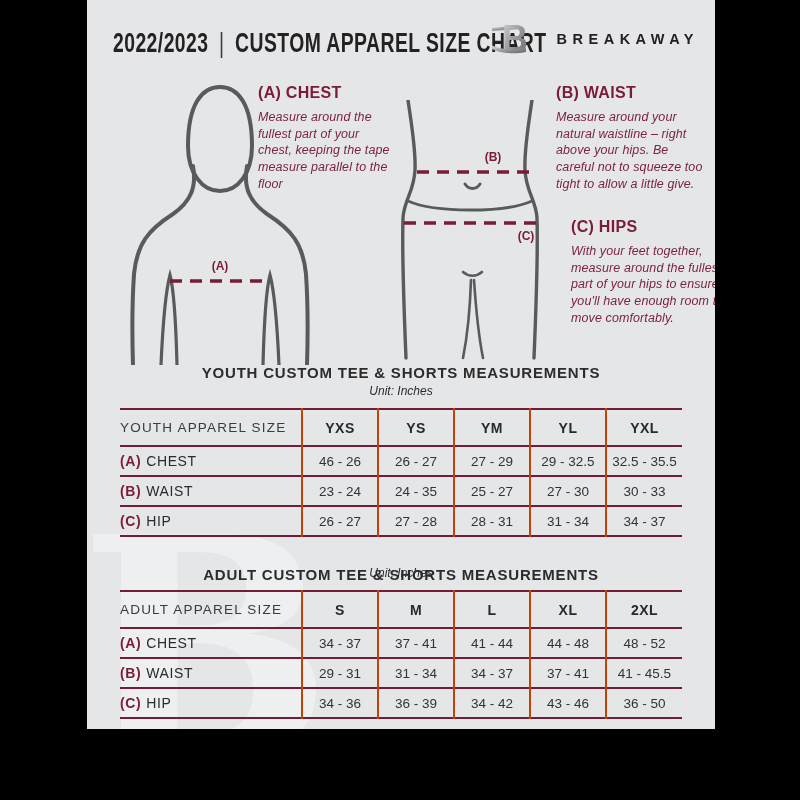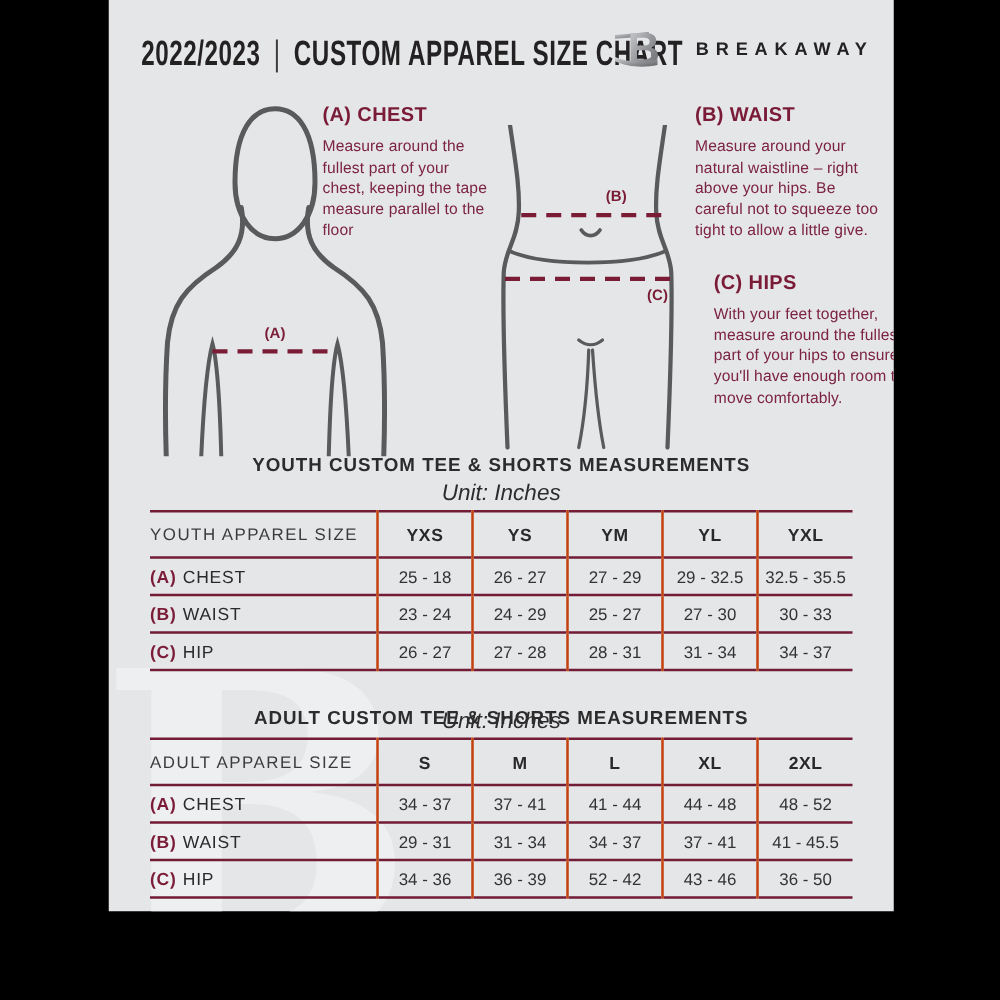--- a/index.html
+++ b/index.html
@@ -29,34 +29,34 @@
   }
   
   .fig{position:absolute;z-index:2;}
   .fig-torso{left:43px;top:78px;}
   .fig-lower{left:303px;top:100px;}
   .measure-block{position:absolute;z-index:2;}
   .measure-block h3{
     margin:0 0 7px 0;font-size:16px;font-weight:700;color:#7A1B37;letter-spacing:.3px;
   }
   .measure-block p{
-    margin:0;font-size:12.5px;color:#7C2342;
+    margin:0;font-size:12.5px;font-style:italic;color:#7C2342;
     line-height:1.33;font-weight:500;letter-spacing:.1px;
   }
   .mb-chest{left:171px;top:84px;width:134px;}
   .mb-waist{left:469px;top:84px;width:152px;}
   .mb-hips{left:469px;top:218px;width:158px;margin-left:15px;}
   
   .section-title{
     position:absolute;left:0;width:100%;text-align:center;z-index:2;
     font-size:15px;font-weight:700;color:#2D2C2D;letter-spacing:.8px;
   }
   .section-unit{
     position:absolute;left:0;width:100%;text-align:center;z-index:2;
-    font-size:18px;font-style:italic;color:#2D2C2D;font-weight:500;
+    font-size:12px;font-style:italic;color:#2D2C2D;font-weight:500;
   }
   .t-youth-title{top:364px;} .t-youth-unit{top:384px;}
   .t-adult-title{top:566px;} .t-adult-unit{top:566px;}
   table.size-table{
     position:absolute;left:33px;width:562px;z-index:2;
     border-collapse:collapse;table-layout:fixed;background:transparent;
   }
   .tbl-youth{top:408px;} .tbl-adult{top:590px;}
   table.size-table tr{border-top:2px solid #721C35;border-bottom:2px solid #721C35;}
   table.size-table th,table.size-table td{
@@ -173,30 +173,30 @@
           <th class="size-head">YXS</th>
           <th class="size-head">YS</th>
           <th class="size-head">YM</th>
           <th class="size-head">YL</th>
           <th class="size-head">YXL</th>
         </tr>
       </thead>
       <tbody>
         <tr>
           <td class="row-label"><span class="prefix">(A)</span><span>CHEST</span></td>
-          <td class="val">25 - 18</td>
+          <td class="val">46 - 26</td>
           <td class="val">26 - 27</td>
           <td class="val">27 - 29</td>
           <td class="val">29 - 32.5</td>
           <td class="val">32.5 - 35.5</td>
         </tr>
         <tr>
           <td class="row-label"><span class="prefix">(B)</span><span>WAIST</span></td>
           <td class="val">23 - 24</td>
-          <td class="val">24 - 29</td>
+          <td class="val">24 - 35</td>
           <td class="val">25 - 27</td>
           <td class="val">27 - 30</td>
           <td class="val">30 - 33</td>
         </tr>
         <tr>
           <td class="row-label"><span class="prefix">(C)</span><span>HIP</span></td>
           <td class="val">26 - 27</td>
           <td class="val">27 - 28</td>
           <td class="val">28 - 31</td>
           <td class="val">31 - 34</td>
@@ -240,21 +240,21 @@
           <td class="val">29 - 31</td>
           <td class="val">31 - 34</td>
           <td class="val">34 - 37</td>
           <td class="val">37 - 41</td>
           <td class="val">41 - 45.5</td>
         </tr>
         <tr>
           <td class="row-label"><span class="prefix">(C)</span><span>HIP</span></td>
           <td class="val">34 - 36</td>
           <td class="val">36 - 39</td>
-          <td class="val">52 - 42</td>
+          <td class="val">34 - 42</td>
           <td class="val">43 - 46</td>
           <td class="val">36 - 50</td>
         </tr>
       </tbody>
     </table>
 
   <div class="footer-bar"></div>
 </div>
 
 </body></html>

